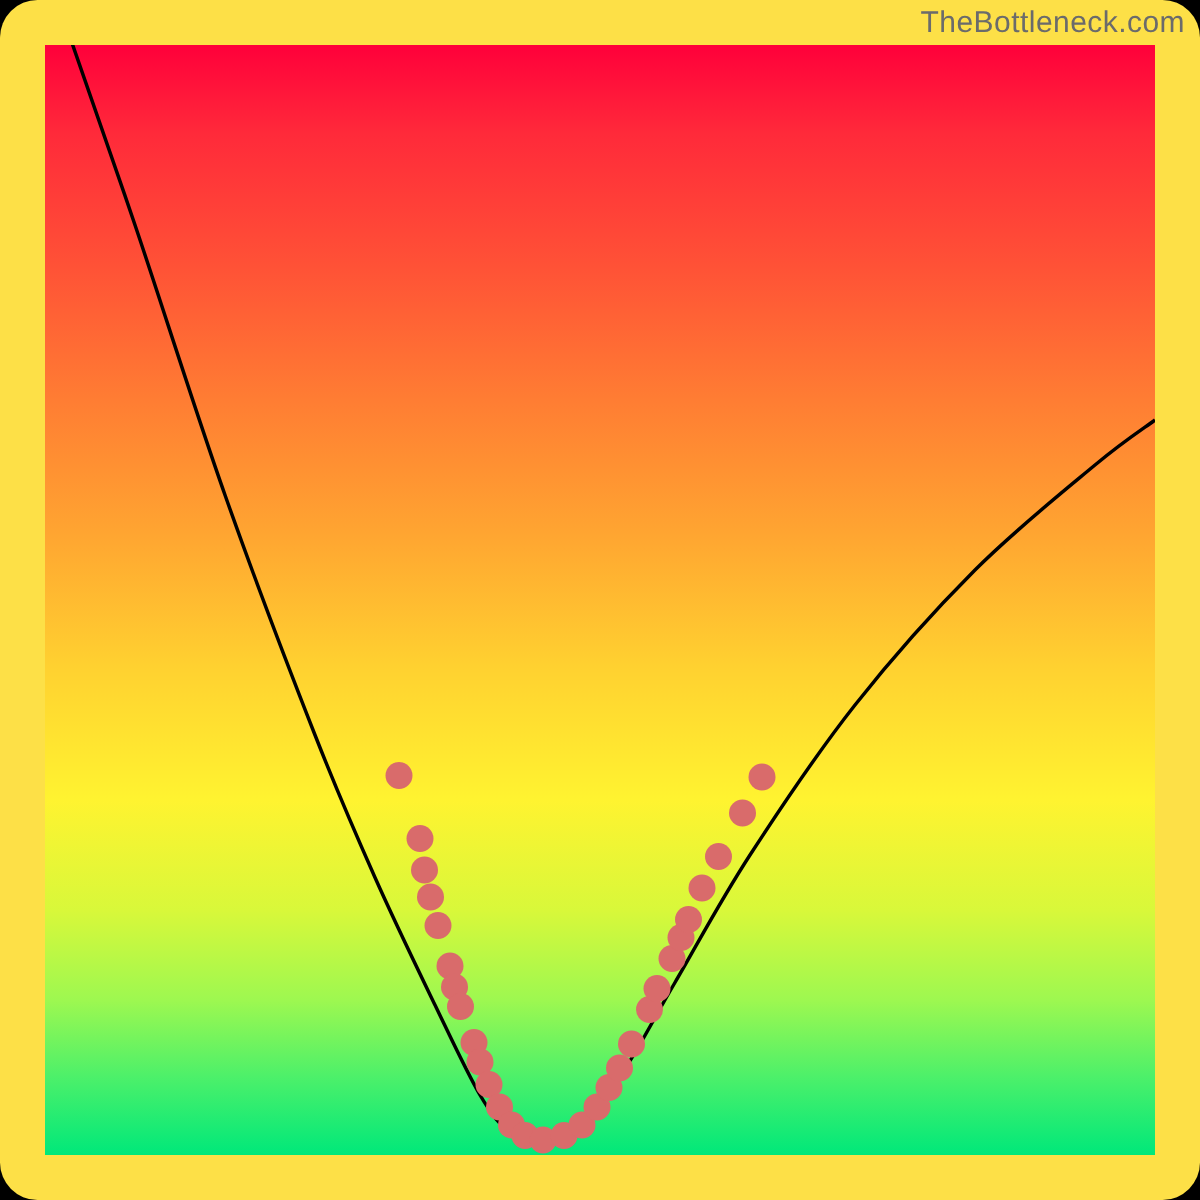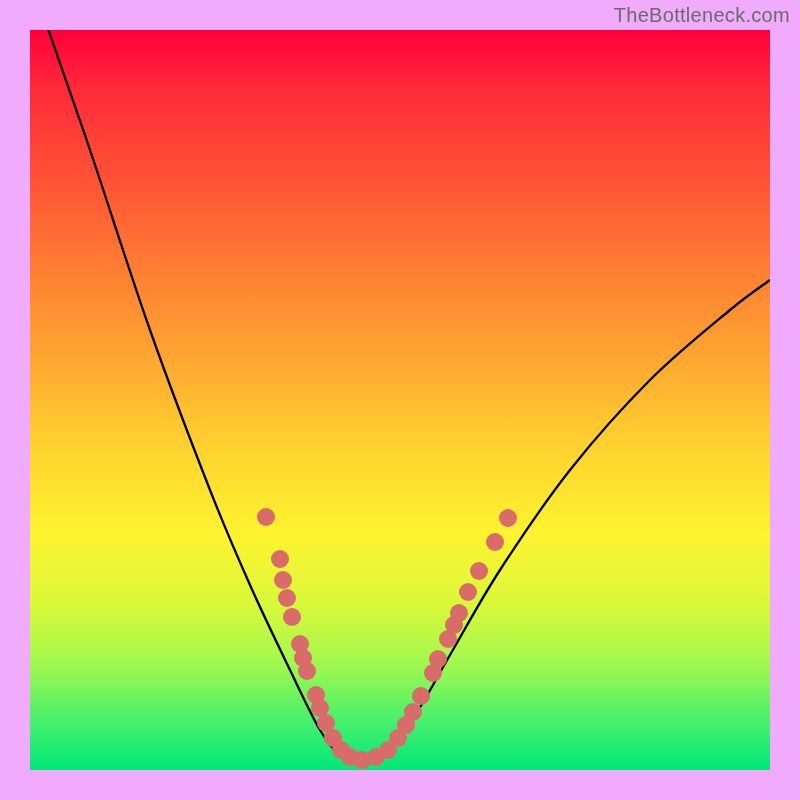--- a/index.html
+++ b/index.html
@@ -7,21 +7,22 @@
     padding: 0;
     width: 800px;
     height: 800px;
     overflow: hidden;
     background: #000;
     font-family: Arial, Helvetica, sans-serif;
   }
   .frame {
     position: absolute;
     inset: 0;
-    background: #f0abfc;
+    background: #fde047;
+    border-radius: 25px;
   }
   .plot {
     position: absolute;
     left: 30px;
     top: 30px;
     width: 740px;
     height: 740px;
     
     background: linear-gradient(to bottom,
       #ff003a 0%,

